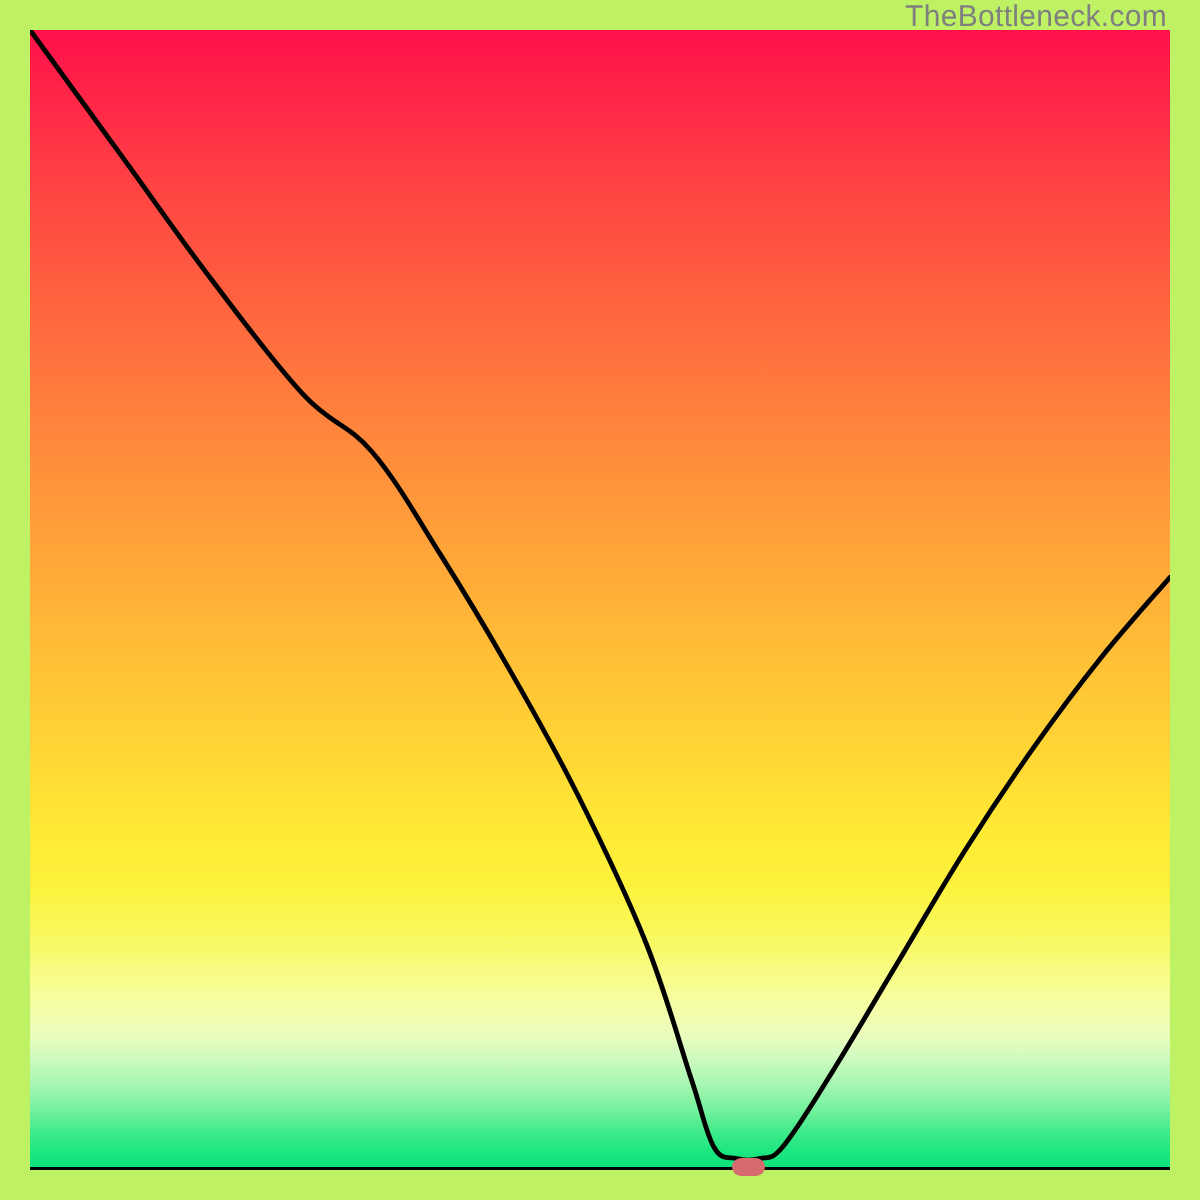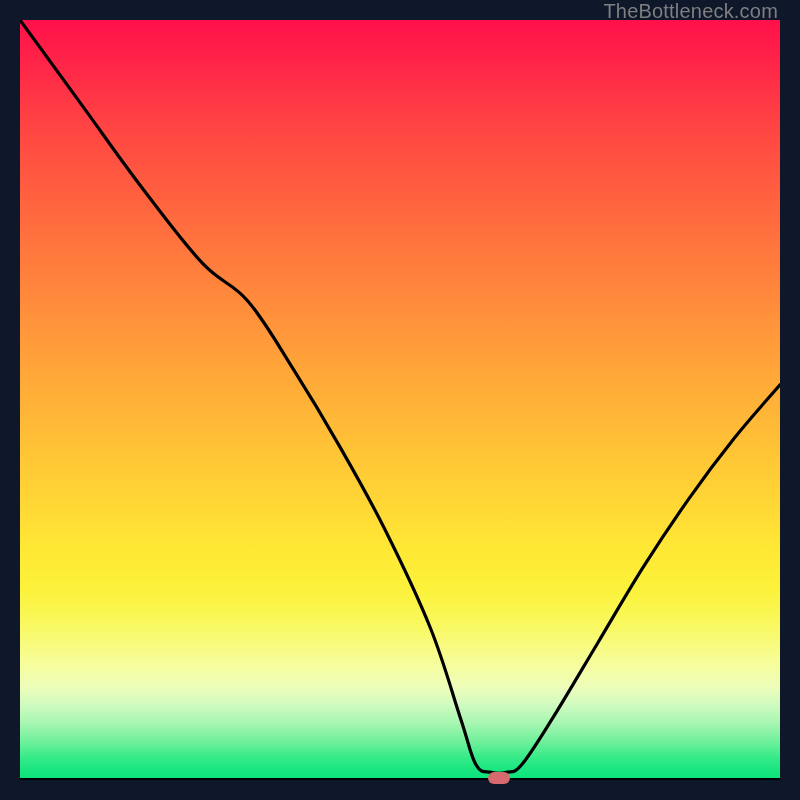--- a/index.html
+++ b/index.html
@@ -8,21 +8,21 @@
     width: 800px;
     height: 800px;
     background: #000000;
     overflow: hidden;
     font-family: Arial, Helvetica, sans-serif;
   }
   .frame {
     position: relative;
     width: 800px;
     height: 800px;
-    background: #0f172a;
+    background: #bef264;
   }
   .plot-area {
     position: absolute;
     left: 20px;
     top: 20px;
     width: 760px;
     height: 760px;
   }
   .plot-gradient {
     position: absolute;

